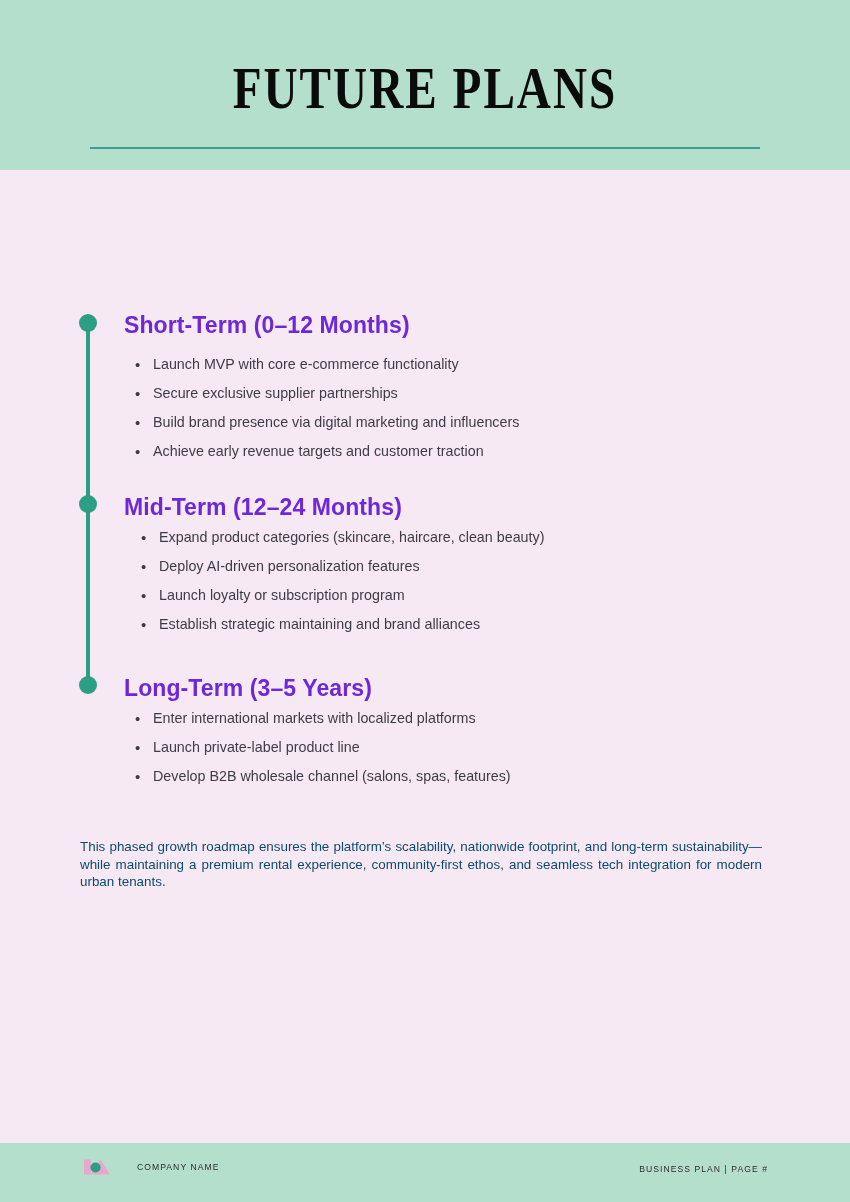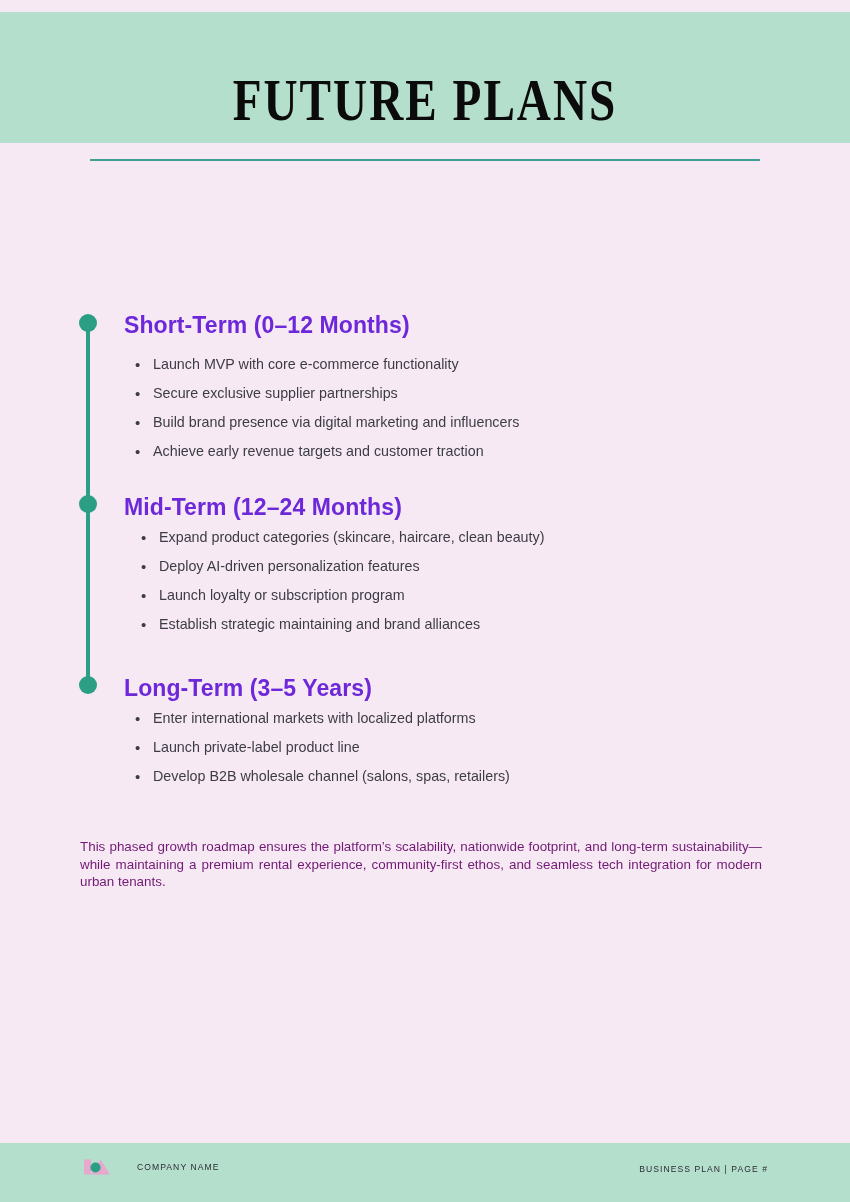--- a/index.html
+++ b/index.html
@@ -19,24 +19,24 @@
   .page {
     position: relative;
     width: 850px;
     height: 1202px;
     background: #f7e9f3;
   }
 
   
   .header-band {
     position: absolute;
-    top: 12px;
-    left: 0;
-    width: 850px;
-    height: 131px;
+    top: 0;
+    left: 0;
+    width: 850px;
+    height: 170px;
     background: #b5dfcd;
   }
 
   .page-title {
     position: absolute;
     top: 57px;
     left: 0;
     width: 850px;
     text-align: center;
     font-family: "Liberation Serif", "DejaVu Serif", serif;
@@ -140,21 +140,21 @@
   #phase-long .phase-list      { top: 404px; left: 133px; }
 
   
   .closing-paragraph {
     position: absolute;
     top: 838px;
     left: 80px;
     width: 682px;
     font-size: 13.4px;
     line-height: 17.5px;
-    color: #701a75;
+    color: #0c4a6e;
     text-align: justify;
     text-justify: inter-word;
   }
 
   
   .footer-band {
     position: absolute;
     top: 1143px;
     left: 0;
     width: 850px;
@@ -231,21 +231,21 @@
         <li>Establish strategic maintaining and brand alliances</li>
       </ul>
     </div>
 
     <div class="phase" id="phase-long">
       <div class="phase-dot"></div>
       <div class="phase-heading">Long-Term (3–5 Years)</div>
       <ul class="phase-list">
         <li>Enter international markets with localized platforms</li>
         <li>Launch private-label product line</li>
-        <li>Develop B2B wholesale channel (salons, spas, retailers)</li>
+        <li>Develop B2B wholesale channel (salons, spas, features)</li>
       </ul>
     </div>
 
   </div>
 
   <p class="closing-paragraph">This phased growth roadmap ensures the platform’s scalability, nationwide footprint, and long-term sustainability—while maintaining a premium rental experience, community-first ethos, and seamless tech integration for modern urban tenants.</p>
 
   <div class="footer-band"></div>
 
   <div class="footer-left">

